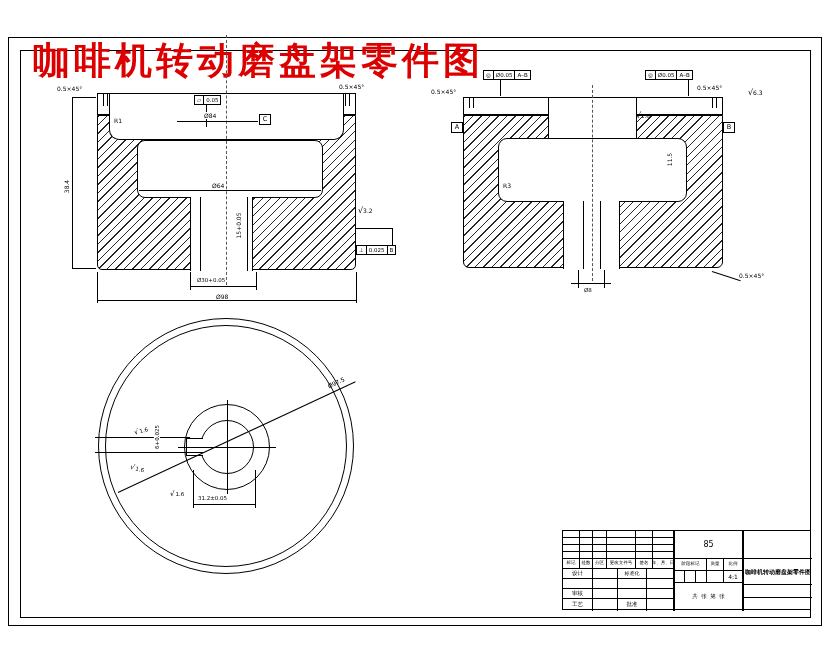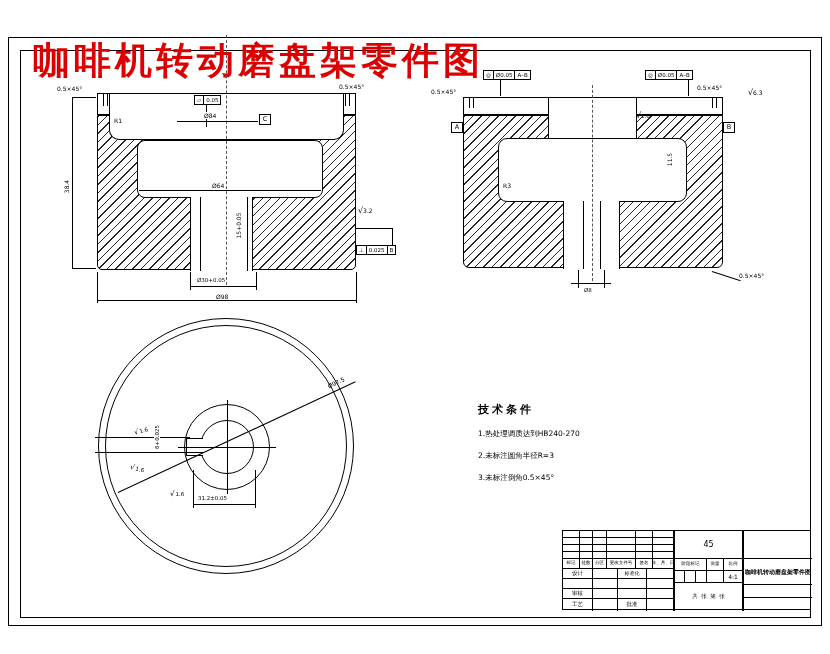--- a/index.html
+++ b/index.html
@@ -163,26 +163,20 @@
     <span class="ricon" style="font-size:7px;">√</span><span class="rough">1.6</span>
   </div>
   <div class="abs" style="left:170px; top:481px;">
     <span class="ricon" style="font-size:7px;">√</span><span class="rough">1.6</span>
   </div>
   <div class="abs lineV" style="left:193px; top:470px; height:38px;"></div>
   <div class="abs lineV" style="left:255px; top:470px; height:38px;"></div>
   <div class="abs lineH" style="left:193px; top:504px; width:62px;"></div>
   <span class="abs dimtext small5" style="left:197px; top:495px;">31.2±0.05</span>
 
-  <div class="abs" style="left:478px; top:402px;">
-    <div class="tech-title">技术条件</div>
-    <div class="tech-item">1.热处理调质达到HB240-270</div>
-    <div class="tech-item">2.未标注圆角半径R=3</div>
-    <div class="tech-item">3.未标注倒角0.5×45°</div>
-  </div>
 
   <div class="abs" style="left:562px; top:530px; width:249px; height:80px; border:1.6px solid #000; background:#fff;">
 
     <div class="tb-cell" style="left:0;   top:0;  width:17px; height:7px;"></div>
     <div class="tb-cell" style="left:17px;top:0;  width:13px; height:7px;"></div>
     <div class="tb-cell" style="left:30px;top:0;  width:14px; height:7px;"></div>
     <div class="tb-cell" style="left:44px;top:0;  width:29px; height:7px;"></div>
     <div class="tb-cell" style="left:73px;top:0;  width:17px; height:7px;"></div>
     <div class="tb-cell" style="left:90px;top:0;  width:21px; height:7px;"></div>
     <div class="tb-cell" style="left:0;   top:7px;  width:17px; height:7px;"></div>
@@ -221,21 +215,21 @@
     <div class="tb-cell" style="left:84px;top:48px; width:27px; height:10px;"></div>
     <div class="tb-cell" style="left:0;   top:58px; width:30px; height:10px; font-size:5.5px;">审核</div>
     <div class="tb-cell" style="left:30px;top:58px; width:25px; height:10px;"></div>
     <div class="tb-cell" style="left:55px;top:58px; width:29px; height:10px;"></div>
     <div class="tb-cell" style="left:84px;top:58px; width:27px; height:10px;"></div>
     <div class="tb-cell" style="left:0;   top:68px; width:30px; height:12px; border-bottom:none; font-size:5.5px;">工艺</div>
     <div class="tb-cell" style="left:30px;top:68px; width:25px; height:12px; border-bottom:none;"></div>
     <div class="tb-cell" style="left:55px;top:68px; width:29px; height:12px; border-bottom:none; font-size:5.5px;">批准</div>
     <div class="tb-cell" style="left:84px;top:68px; width:27px; height:12px; border-bottom:none;"></div>
 
-    <div class="tb-cell" style="left:111px; top:0; width:69px; height:28px; font-size:8px; border-left:1.6px solid #000;">45</div>
+    <div class="tb-cell" style="left:111px; top:0; width:69px; height:28px; font-size:8px; border-left:1.6px solid #000;">85</div>
     <div class="tb-cell" style="left:111px; top:28px; width:33px; height:12px; font-size:4.5px; border-left:1.6px solid #000;">阶段标记</div>
     <div class="tb-cell" style="left:144px; top:28px; width:17px; height:12px; font-size:4.5px;">质量</div>
     <div class="tb-cell" style="left:161px; top:28px; width:19px; height:12px; font-size:4.5px;">比例</div>
     <div class="tb-cell" style="left:111px; top:40px; width:11px; height:12px; border-left:1.6px solid #000;"></div>
     <div class="tb-cell" style="left:122px; top:40px; width:11px; height:12px;"></div>
     <div class="tb-cell" style="left:133px; top:40px; width:11px; height:12px;"></div>
     <div class="tb-cell" style="left:144px; top:40px; width:17px; height:12px;"></div>
     <div class="tb-cell" style="left:161px; top:40px; width:19px; height:12px; font-size:6px;">4:1</div>
     <div class="tb-cell" style="left:111px; top:52px; width:69px; height:28px; border-bottom:none; border-left:1.6px solid #000; font-size:5.5px; white-space:pre;">共  张  第  张</div>
 

